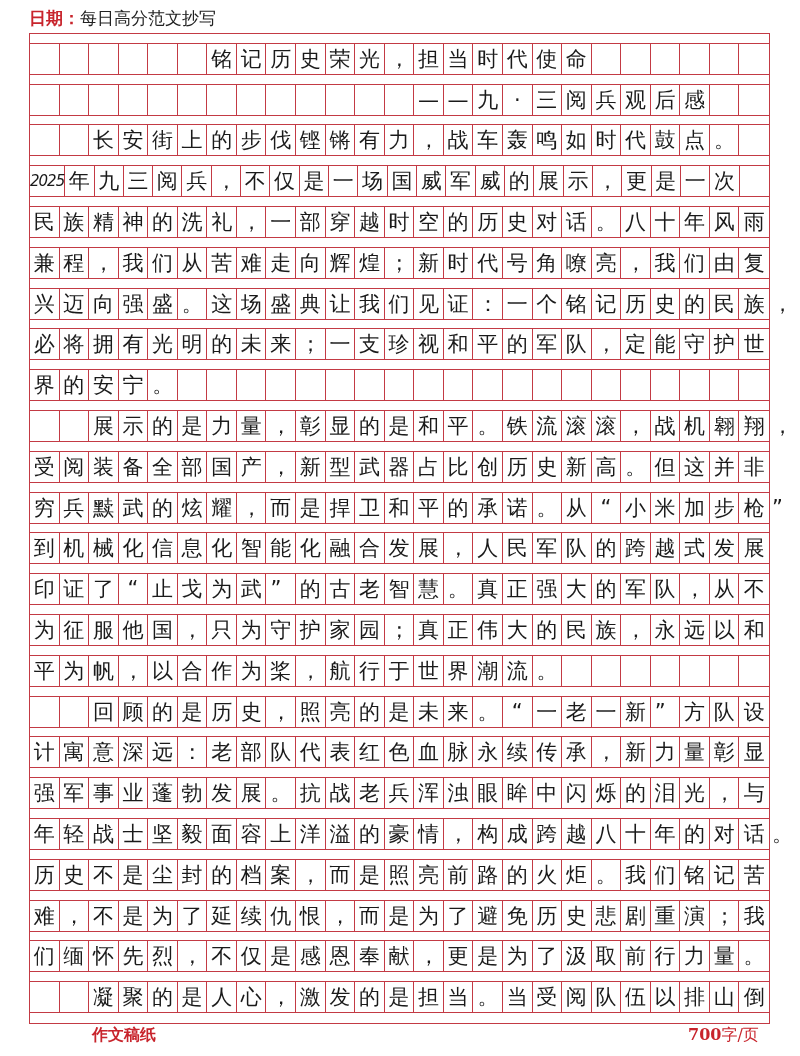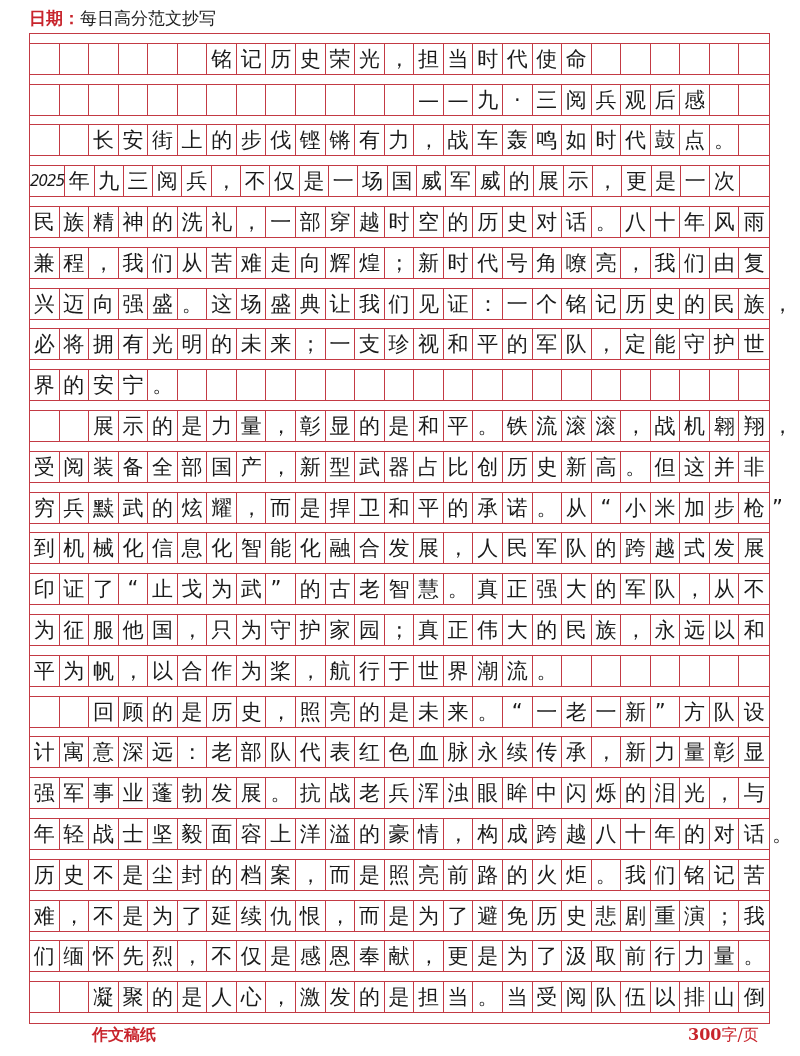--- a/index.html
+++ b/index.html
@@ -700,13 +700,13 @@
       <div class="cell">伍</div>
       <div class="cell">以</div>
       <div class="cell">排</div>
       <div class="cell">山</div>
       <div class="cell">倒</div>
     </div>
     <div class="gap" style="border-bottom: none;"></div>
   </div>
 
 <div class="footer-left">作文稿纸</div>
-<div class="footer-right"><b>300</b><span>字/页</span></div>
+<div class="footer-right"><b>700</b><span>字/页</span></div>
 
 </body></html>

